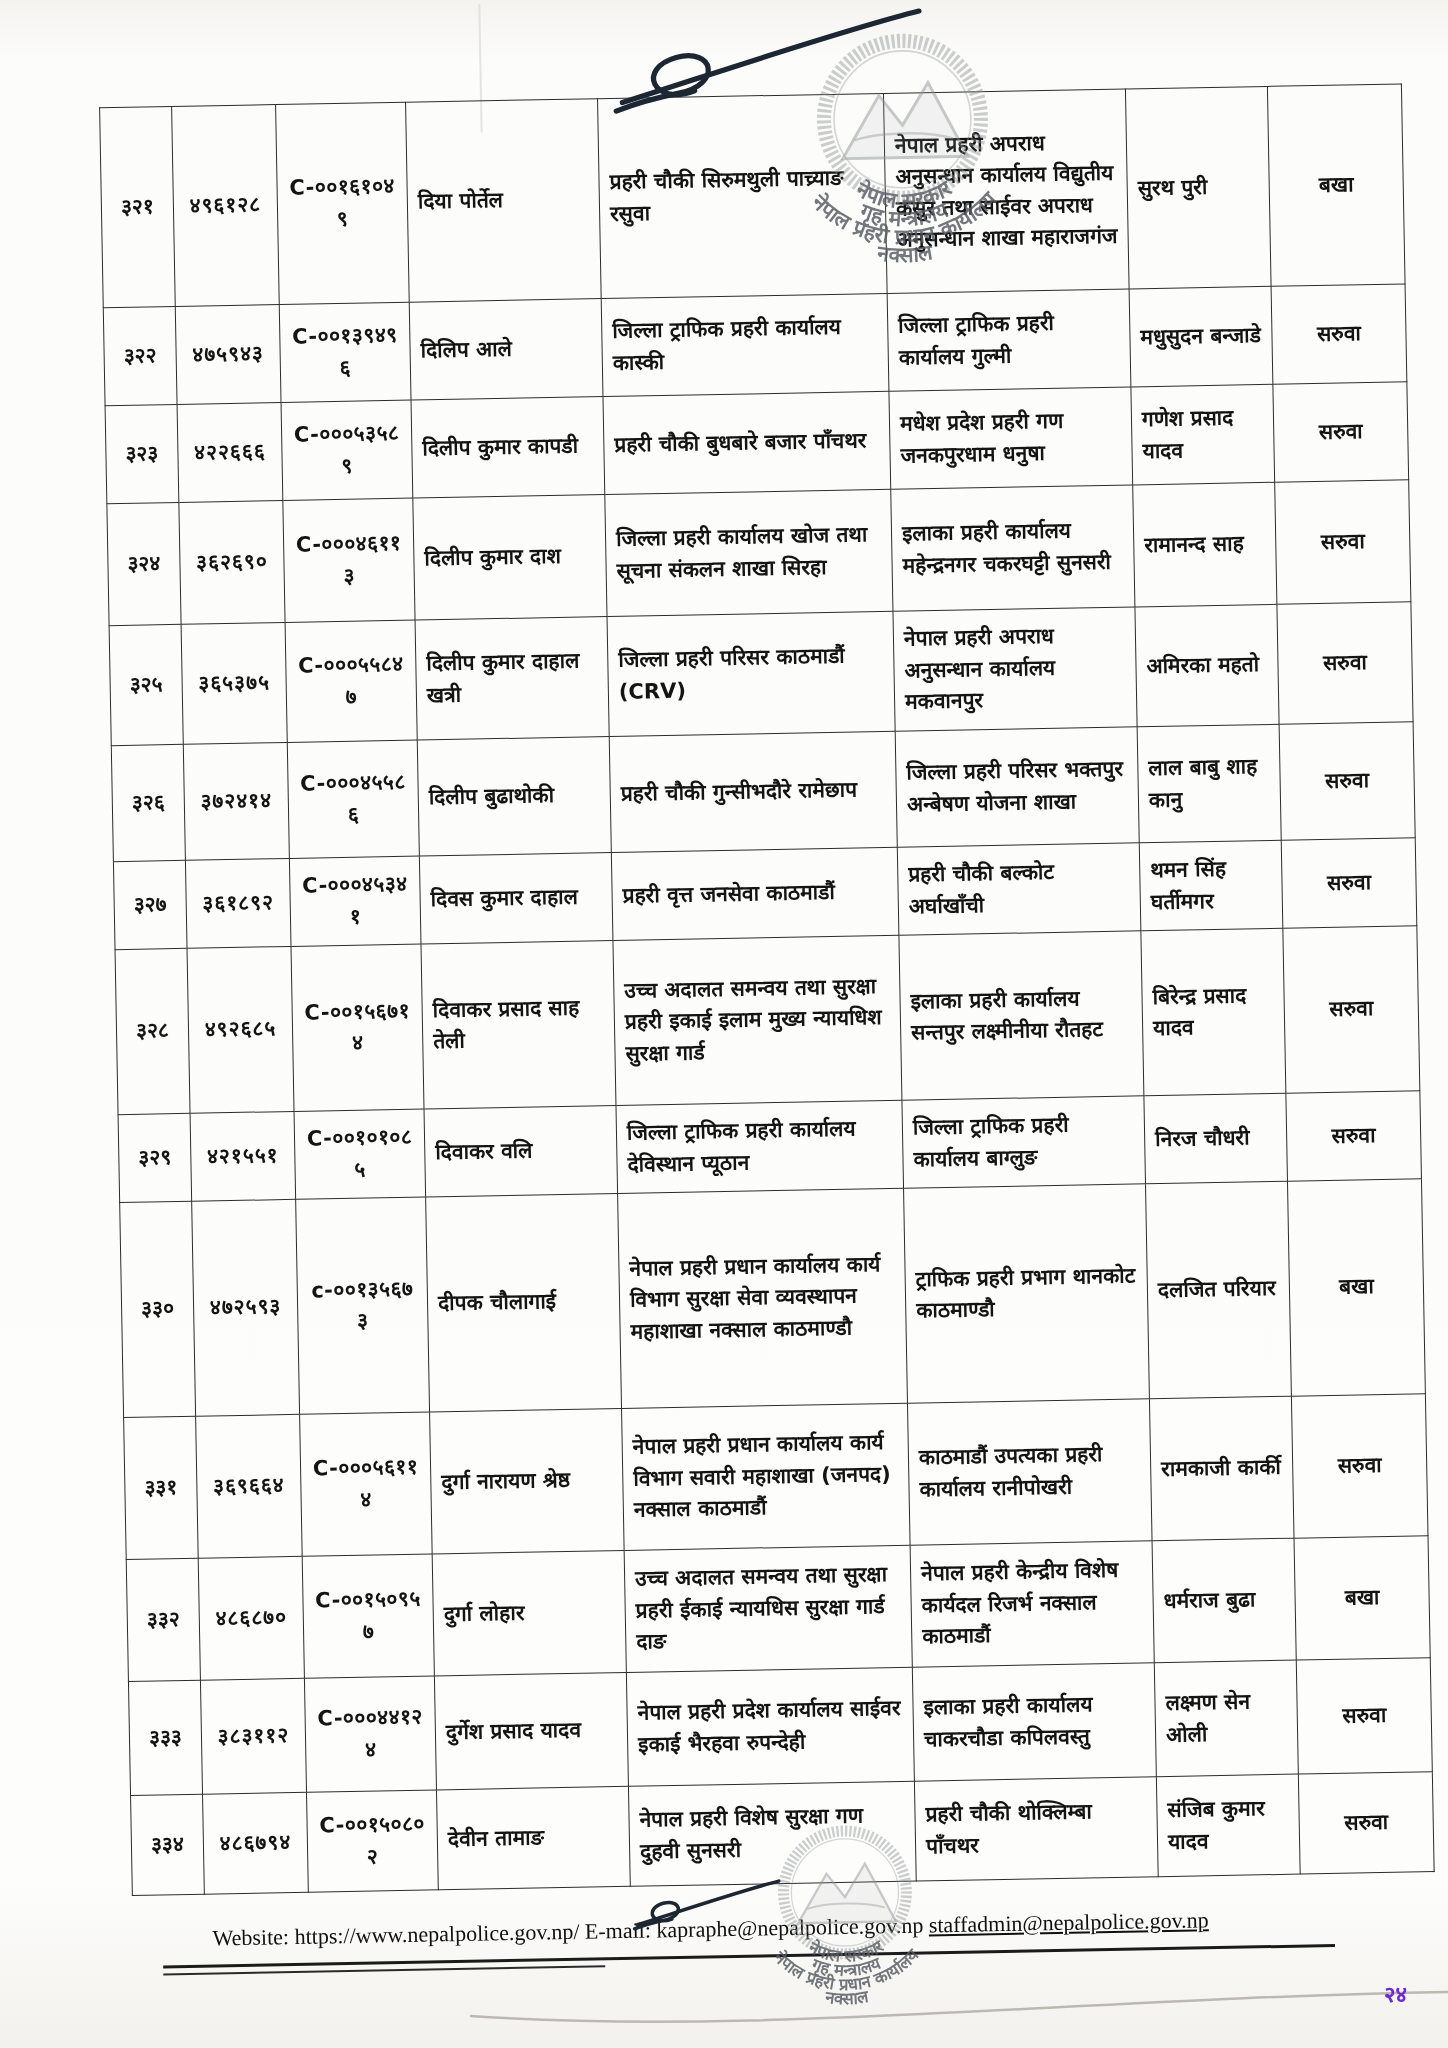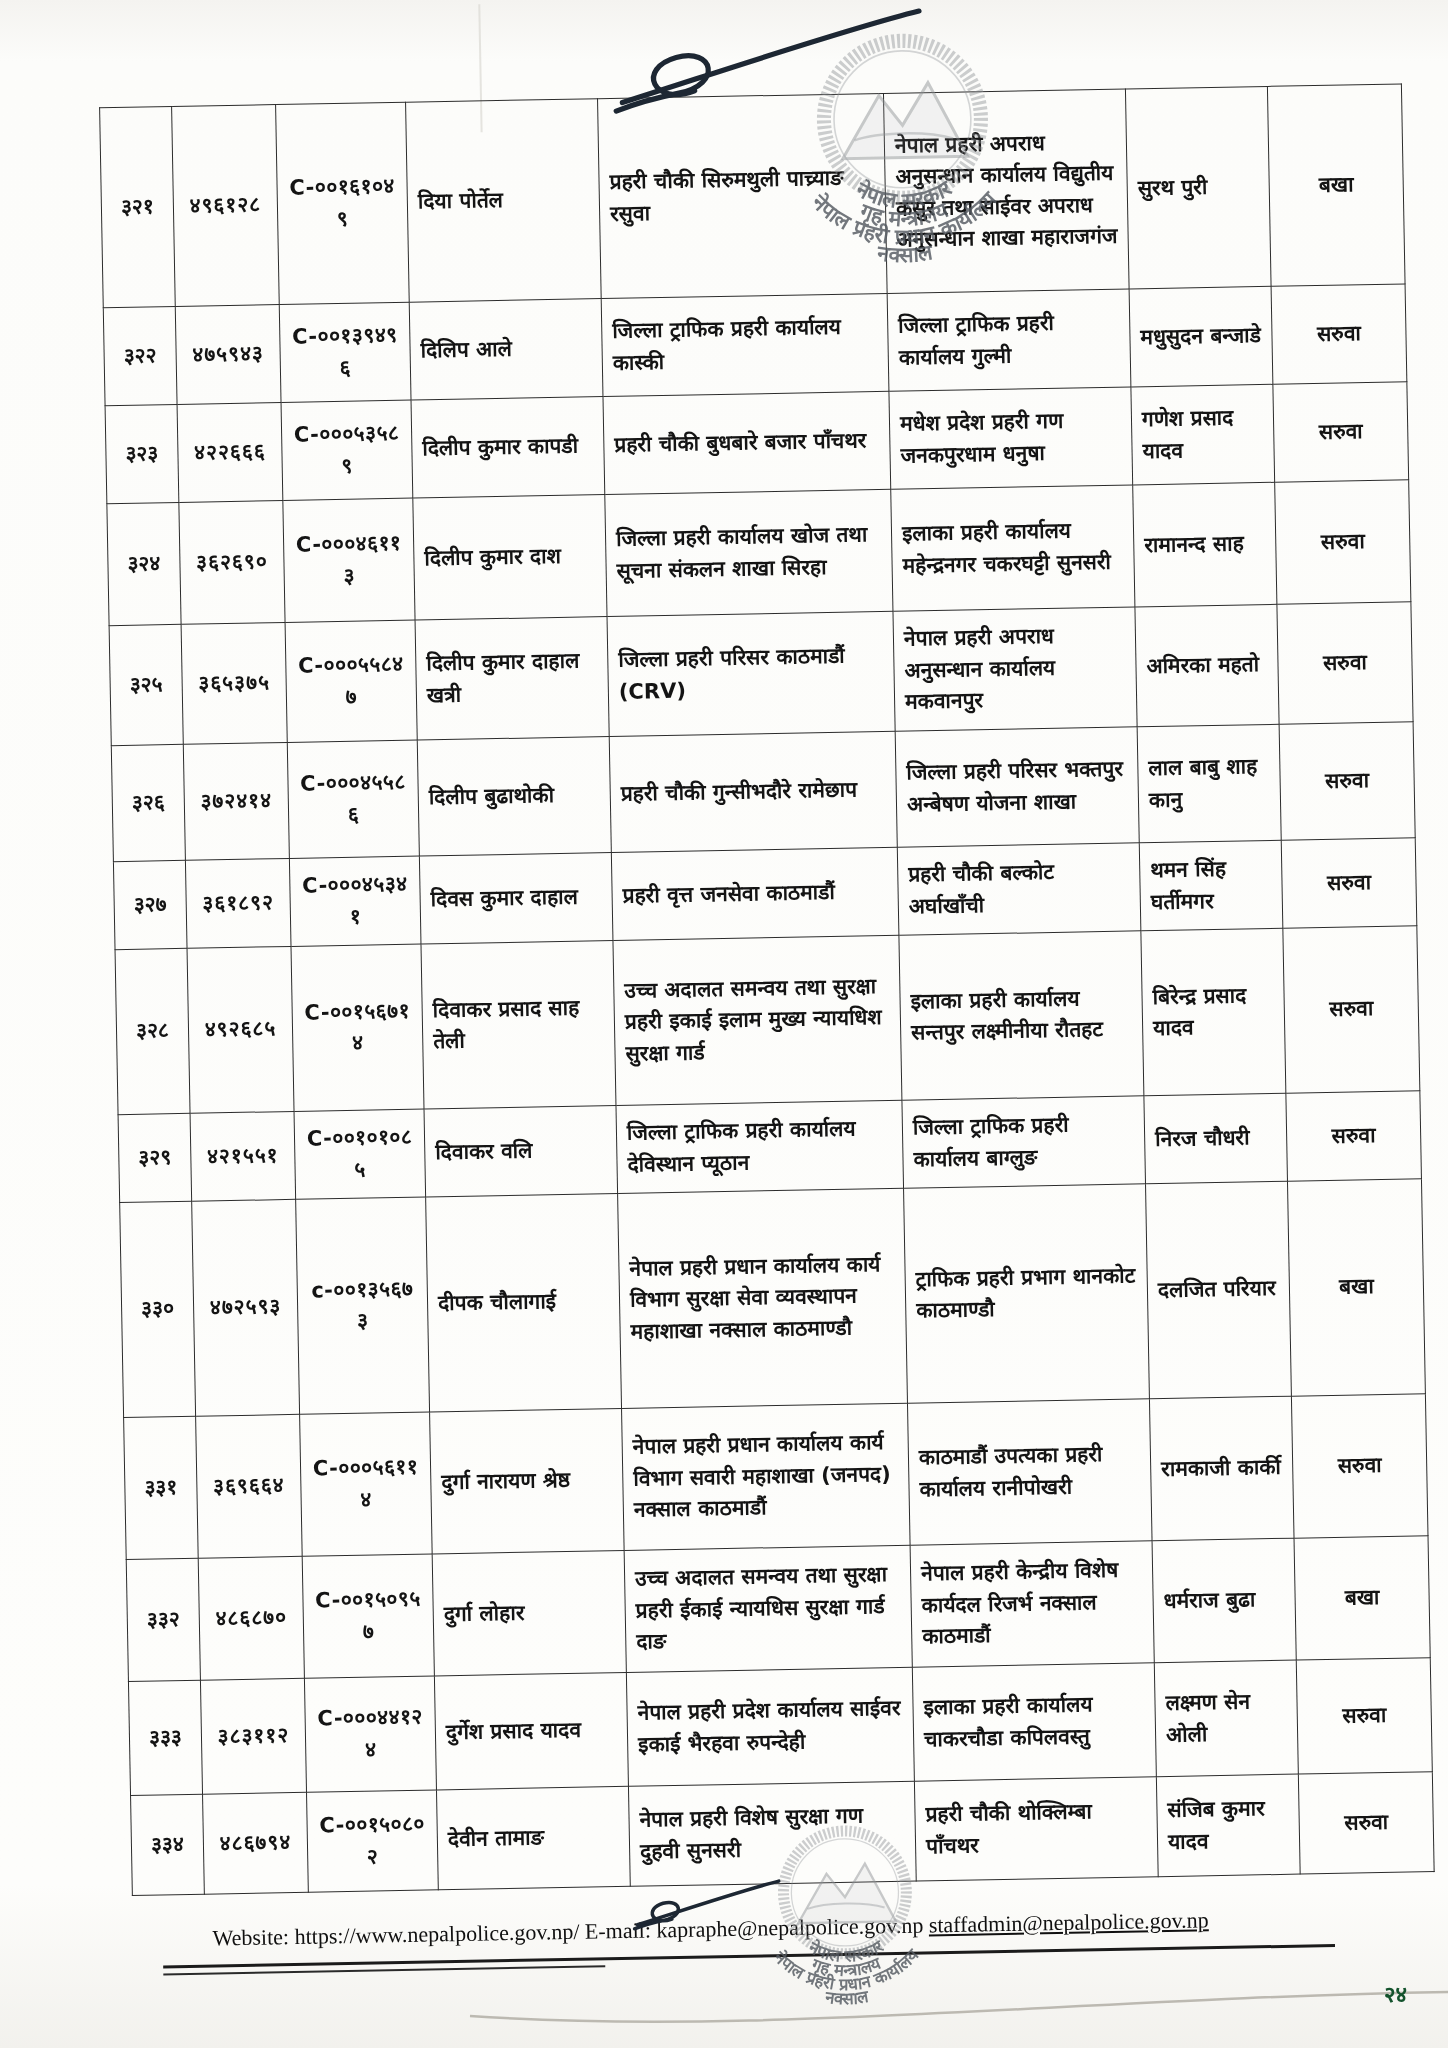--- a/index.html
+++ b/index.html
@@ -44,21 +44,21 @@
   
   .footer{
     position:absolute;left:196px;top:1916px;width:1180px;z-index:3;
     font-family:"Liberation Serif",serif;font-size:22px;color:#101010;white-space:nowrap;
   }
   .footer a{color:#101010;text-decoration:none;}
   .footer a.u{text-decoration:underline;}
   .rule-main{position:absolute;left:146px;top:1955px;width:1172px;height:3px;background:#1b1b1b;z-index:3;}
   .rule-sub{position:absolute;left:146px;top:1963px;width:442px;height:2px;background:#2a2a2a;z-index:3;}
   .page-number{
-    position:absolute;left:1384px;top:1978px;font-size:22px;font-weight:600;color:#14532d;z-index:3;font-family:Liberation Mono, monospace;
+    position:absolute;left:1384px;top:1978px;font-size:22px;font-weight:600;color:#6d28d9;z-index:3;font-family:Liberation Mono, monospace;
   }
   .scan-curve{position:absolute;left:0;top:0;z-index:1;}
 </style>
 </head>
 <body>
 
 <div class="tilt">
 
   <div class="crease"></div>
 

